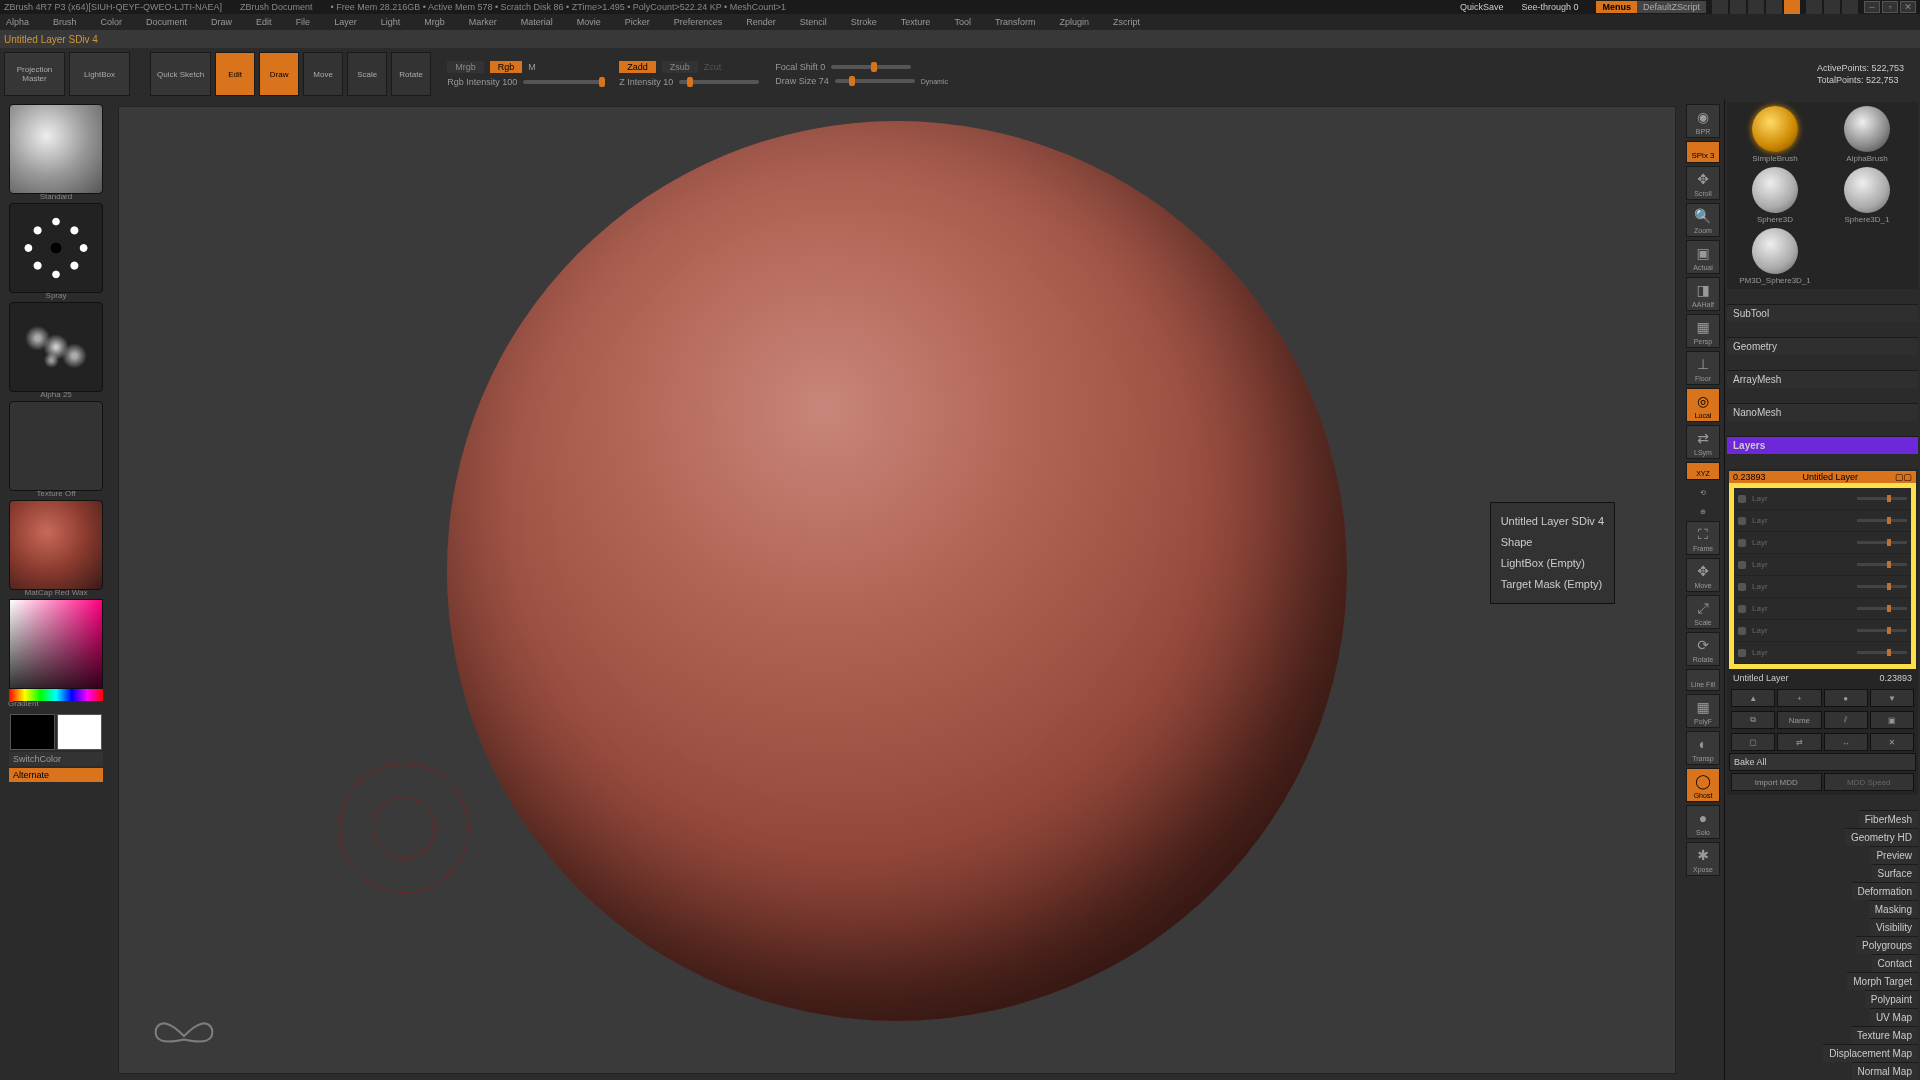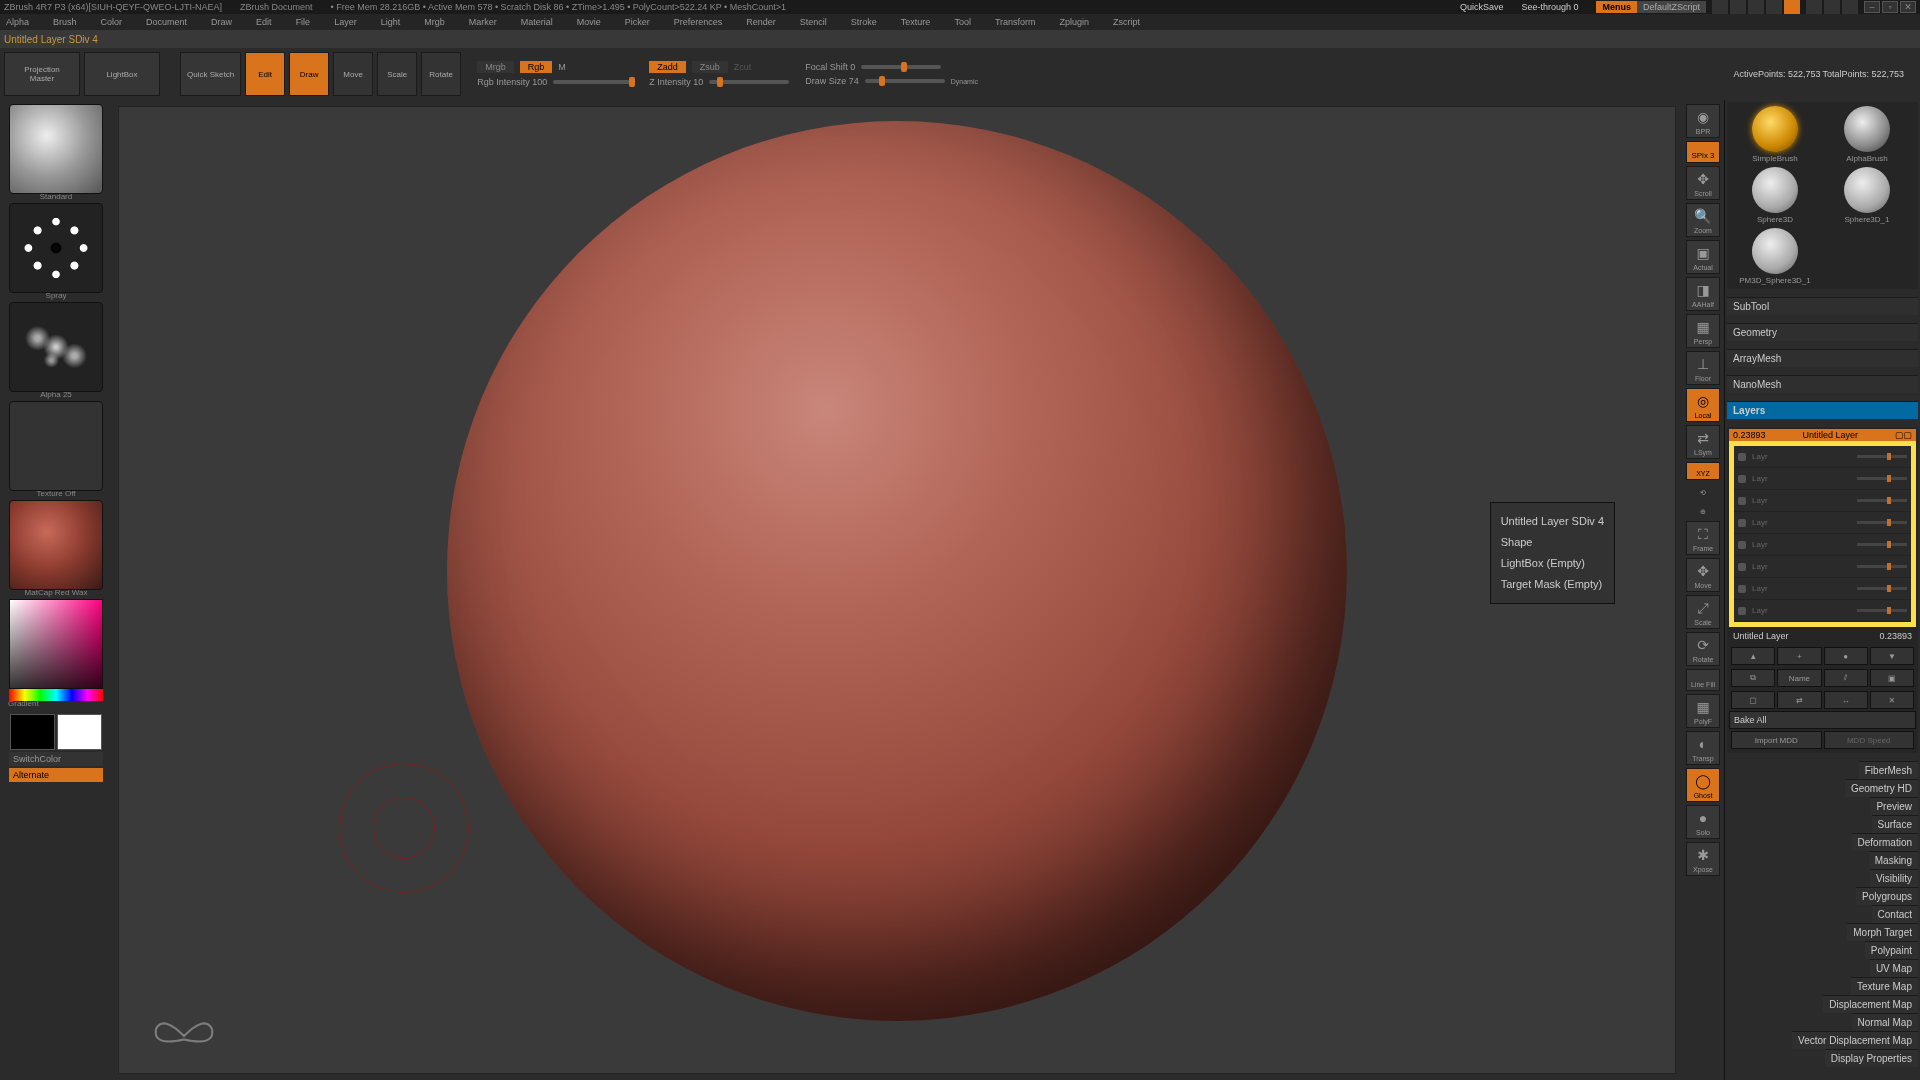--- a/index.html
+++ b/index.html
@@ -17,31 +17,31 @@
 .titlebar .tlicon { width:16px; height:14px; background:#333; }
 .titlebar .tliconL { width:16px; height:14px; background:#d9731c; }
 
 .menubar { height: 16px; background: #252525; display: flex; align-items: center; padding: 0 6px; gap: 24px; font-size: 9px; color: #999; }
 .menubar span { cursor: pointer; }
 
 .docline { height: 18px; background: #383838; display: flex; align-items: center; padding: 0 4px; font-size: 10px; color: #cf953e; }
 
 .toolshelf { height: 52px; background: #2b2b2b; display: flex; align-items: center; padding: 2px 4px; gap: 4px; }
 .ts-btn { height: 44px; display:flex; flex-direction:column; align-items:center; justify-content:center; padding:0 6px; background:#363636; border:1px solid #1a1a1a; font-size:8px; text-align:center; color:#aaa; }
-.ts-btn.wide { width:76px; }
+.ts-btn.wide { width:61px; }
 .ts-btn.active { background:#d9731c; color:#000; }
 .ts-icon { width:40px; background:#333;}
 .ts-sliders { display:flex; flex-direction:column; gap:4px; margin-left:12px; font-size:9px; }
 .ts-row { display:flex; align-items:center; gap:6px; }
 .ts-chip { background:#d9731c; color:#000; padding:1px 8px; font-size:9px;}
 .ts-chip.dim { background:#333; color:#888;}
 .ts-label { color:#999; font-size:9px;}
 .ts-slider { width:80px; height:4px; background:#555; position:relative; border-radius:2px;}
 .ts-slider .thumb { position:absolute; width:6px; height:10px; background:#d9731c; top:-3px; border-radius:2px;}
-.ts-stats { margin-left:auto; font-size:9px; color:#ccc; display:flex; flex-direction:row; gap:2px; margin-right:12px; text-align:left;}
+.ts-stats { margin-left:auto; font-size:9px; color:#ccc; display:flex; flex-direction:column; gap:2px; margin-right:12px; text-align:left;}
 
 .main { display:flex; height: calc(1080px - 14px - 16px - 18px - 52px); }
 
 .leftbar { width: 112px; background:#2b2b2b; display:flex; flex-direction:column; align-items:center; padding:4px 2px; }
 .lb-thumb { width:94px; height:90px; background: radial-gradient(circle at 40% 35%, #eee, #999 50%, #555); border:1px solid #111; border-radius:4px; }
 .lb-thumb.alpha1 { background: radial-gradient(circle, #000 8%, transparent 9%), radial-gradient(circle at 30% 30%, #fff 4%, transparent 5%), radial-gradient(circle at 70% 30%, #fff 4%, transparent 5%), radial-gradient(circle at 30% 70%, #fff 4%, transparent 5%), radial-gradient(circle at 70% 70%, #fff 4%, transparent 5%), radial-gradient(circle at 50% 20%, #fff 4%, transparent 5%), radial-gradient(circle at 50% 80%, #fff 4%, transparent 5%), radial-gradient(circle at 20% 50%, #fff 4%, transparent 5%), radial-gradient(circle at 80% 50%, #fff 4%, transparent 5%), #222; }
 .lb-thumb.alpha2 { background: radial-gradient(circle at 50% 50%, #ccc 2%, transparent 20%), radial-gradient(circle at 30% 40%, #aaa 3%, transparent 15%), radial-gradient(circle at 70% 60%, #aaa 3%, transparent 15%), radial-gradient(circle at 45% 65%, #999 2%, transparent 10%), #222; }
 .lb-thumb.empty { background:#333; }
 .lb-thumb.mat { background: radial-gradient(circle at 40% 35%, #c96a5a, #8a3a2e 50%, #3a1a16); }
 .lb-label { font-size:8px; color:#888; margin-top:-2px; margin-bottom:2px;}
@@ -62,29 +62,29 @@
 
 .tooltip { position:absolute; right:60px; top:395px; background:rgba(50,50,50,0.95); border:1px solid #111; padding:8px 10px; font-size:11px; color:#ccc; line-height:1.9; font-family: "Courier New", monospace;}
 .tooltip div { white-space:nowrap;}
 
 .rnav { width:42px; background:#2b2b2b; display:flex; flex-direction:column; align-items:center; padding:4px 0; gap:3px;}
 .rnav .nbtn { width:34px; height:34px; background:#383838; border:1px solid #1a1a1a; font-size:7px; color:#999; display:flex; flex-direction:column; align-items:center; justify-content:flex-end; padding-bottom:2px; position:relative;}
 .rnav .nbtn.active { background:#d9731c; color:#000;}
 .rnav .nbtn .glyph { font-size:14px; position:absolute; top:4px;}
 .rnav .nbtn.spix { height:22px; }
 
-.rightpanel { width:196px; background:#2b2b2b; border-left:1px solid #111; display:flex; flex-direction:column; padding:2px; gap:8px; font-size:9px;}
+.rightpanel { width:196px; background:#2b2b2b; border-left:1px solid #111; display:flex; flex-direction:column; padding:2px; gap:15px; font-size:9px;}
 .rp-tools { display:flex; flex-wrap:wrap; gap:4px; padding:4px; background:#252525;}
 .rp-tool { width:88px; display:flex; flex-direction:column; align-items:center; font-size:8px; color:#999;}
 .rp-tool .th { width:46px; height:46px; border-radius:50%; margin-bottom:2px;}
 .rp-tool .th.simple { background: radial-gradient(circle at 40% 35%, #ffd966, #cc8800 60%, #664400); box-shadow: 0 0 6px #cc8800;}
 .rp-tool .th.alpha { background: radial-gradient(circle at 40% 35%, #eee, #888 60%, #333);}
 .rp-tool .th.s3d { background: radial-gradient(circle at 40% 35%, #eee, #aaa 60%, #555);}
 .rp-section { background:#2f2f2f; color:#ccc; padding:3px 6px; border-top:1px solid #1a1a1a; cursor:pointer; font-size:10px;}
-.rp-section.open { background:#0369a1; font-weight:bold;}
+.rp-section.open { background:#6d28d9; font-weight:bold;}
 .layers-body { background:#252525; padding:2px;}
 .layer-header { background:#d9731c; color:#000; font-size:9px; padding:1px 4px; display:flex; justify-content:space-between;}
 .layerlist { background:#2a2a2a; border:5px solid #fde047; }
 .layer-row { display:flex; align-items:center; height:22px; border-bottom:1px solid #222; padding:0 4px; color:#666;}
 .layer-row .dot { width:8px; height:8px; background:#555; border-radius:2px; margin-right:6px;}
 .layer-row .name { flex:1; font-size:8px;}
 .layer-row .sl { width:50px; height:3px; background:#444; margin-left:4px; position:relative;}
 .layer-row .sl .t { position:absolute; width:4px; height:7px; background:#c07030; top:-2px; left:60%;}
 .layer-cur { font-size:9px; color:#ccc; padding:4px; display:flex; justify-content:space-between;}
 .layer-btns { display:flex; flex-wrap:wrap; gap:2px; padding:2px;}

